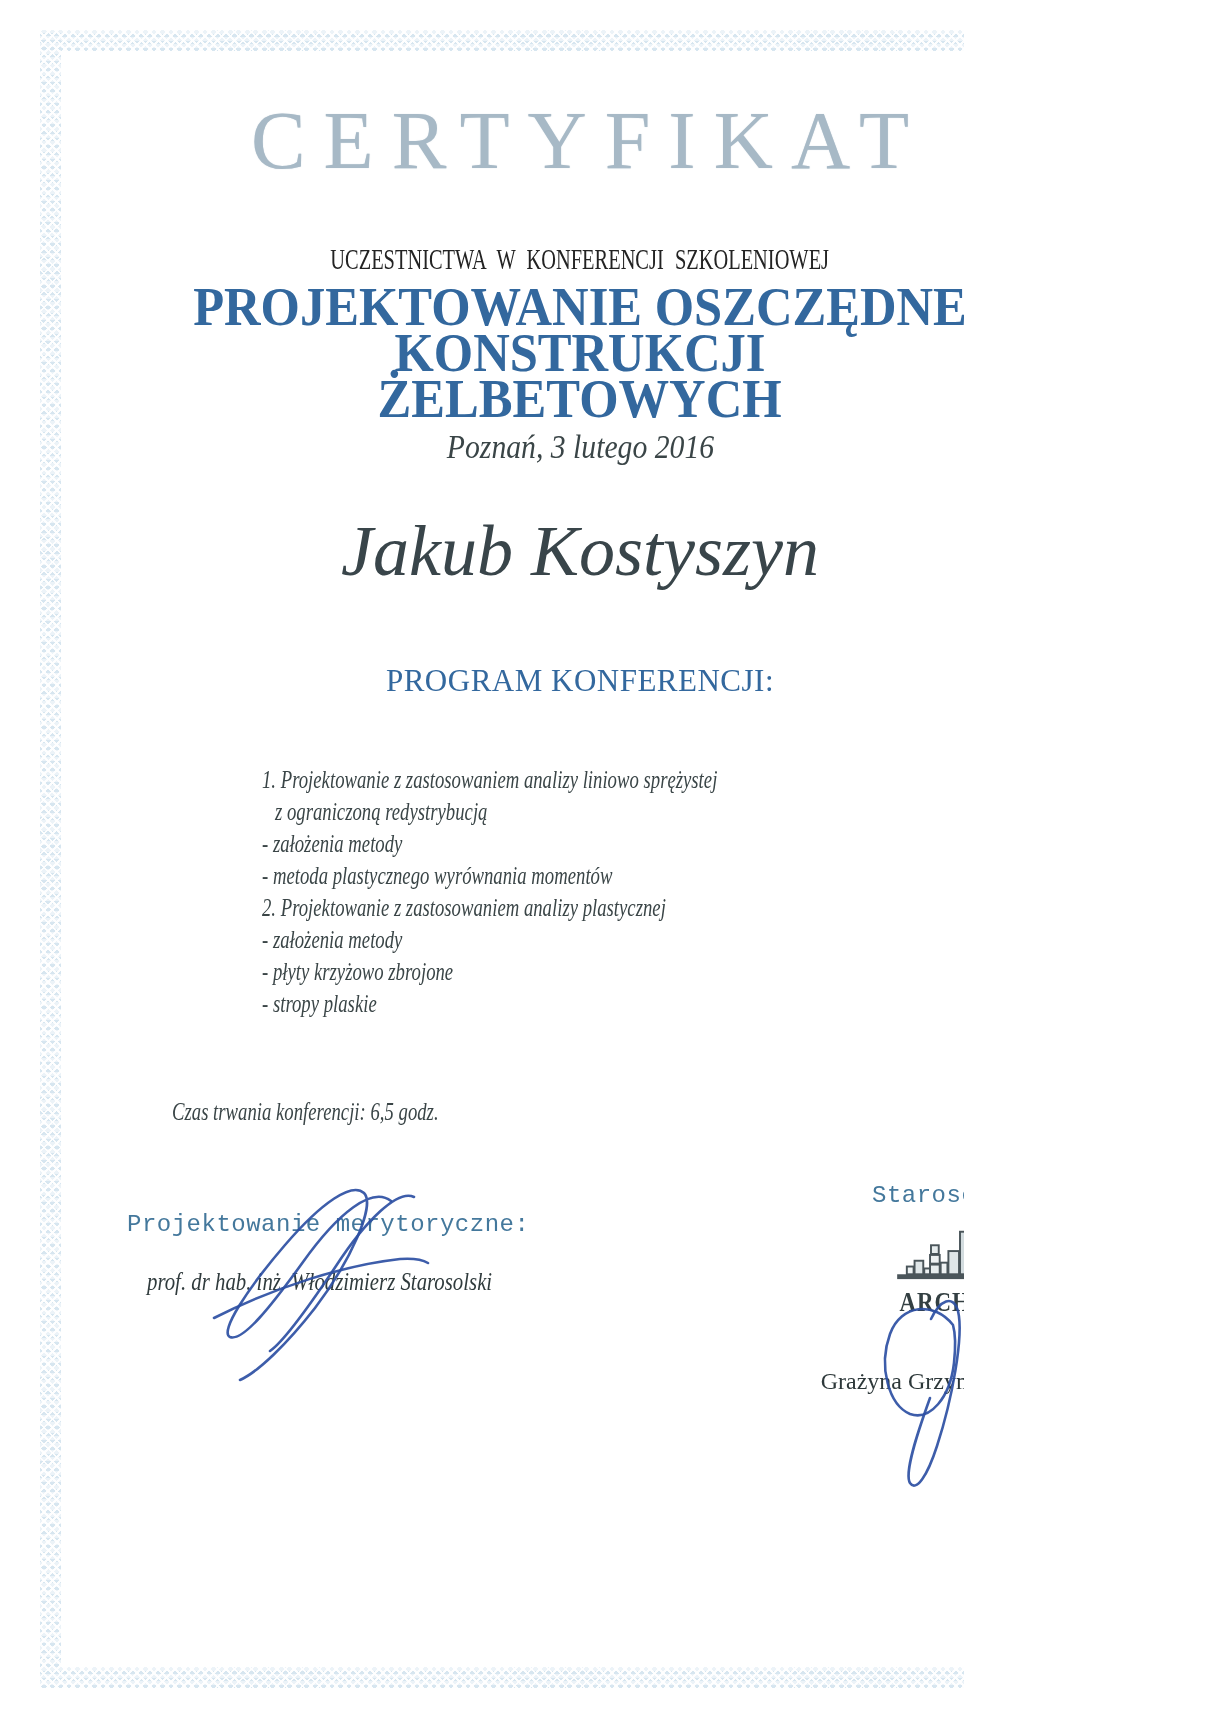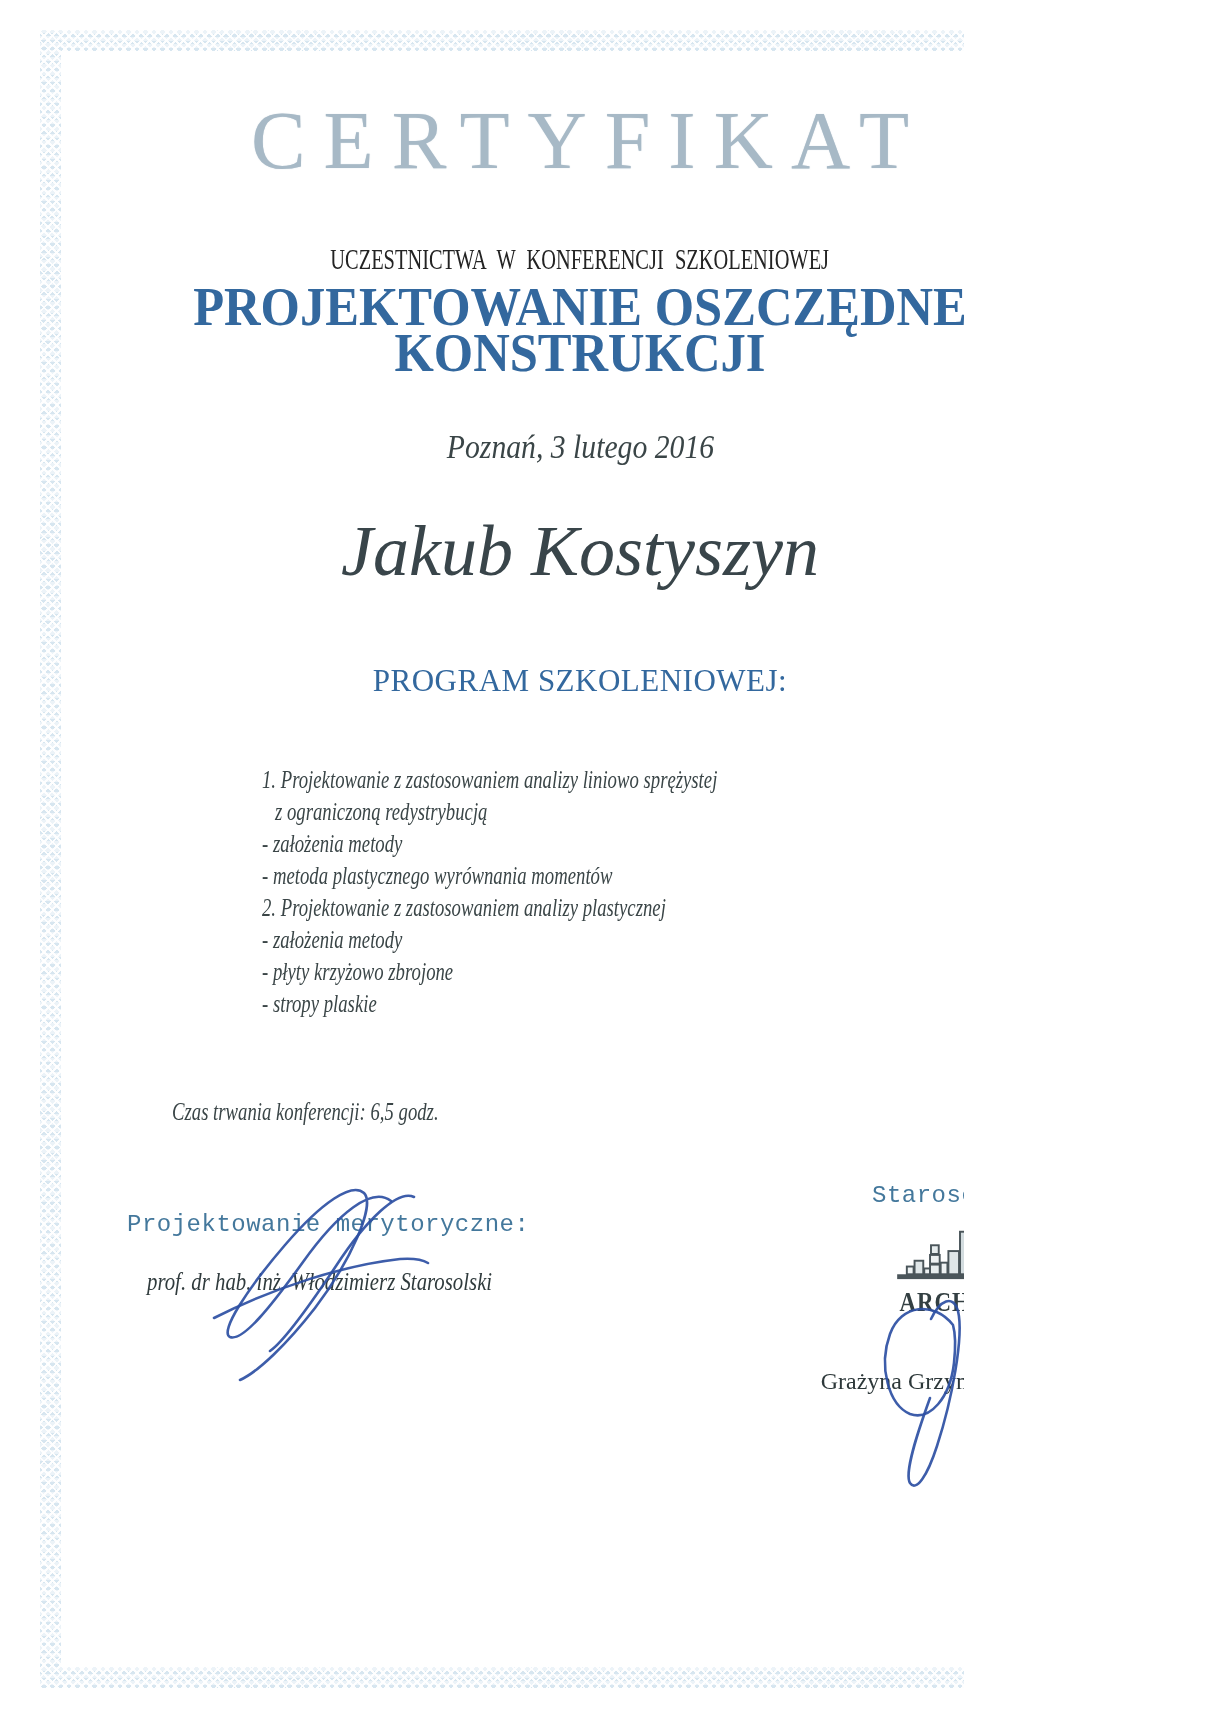--- a/index.html
+++ b/index.html
@@ -89,29 +89,30 @@
   <div class="frame f-right"></div>
 
   <div class="abs centered cert-title">CERTYFIKAT</div>
 
   <div class="abs centered subtitle">
     <span class="sq">UCZESTNICTWA W KONFERENCJI SZKOLENIOWEJ</span>
   </div>
 
   <div class="abs centered conf-title">
     <div><span class="sq">PROJEKTOWANIE OSZCZĘDNE KONSTRUKCJI</span></div>
+    <div><span class="sq">ŻELBETOWYCH</span></div>
   </div>
 
   <div class="abs centered place-date">
     <span class="sq">Poznań, 3 lutego 2016</span>
   </div>
 
   <div class="abs centered recipient">Jakub Kostyszyn</div>
 
-  <div class="abs centered program-heading">PROGRAM SZKOLENIOWEJ:</div>
+  <div class="abs centered program-heading">PROGRAM KONFERENCJI:</div>
 
   <div class="abs program-list">
     <div>1. Projektowanie z zastosowaniem analizy liniowo sprężystej</div>
     <div class="wrap-indent">z ograniczoną redystrybucją</div>
     <div>- założenia metody</div>
     <div>- metoda plastycznego wyrównania momentów</div>
     <div>2. Projektowanie z zastosowaniem analizy plastycznej</div>
     <div>- założenia metody</div>
     <div>- płyty krzyżowo zbrojone</div>
     <div>- stropy plaskie</div>

